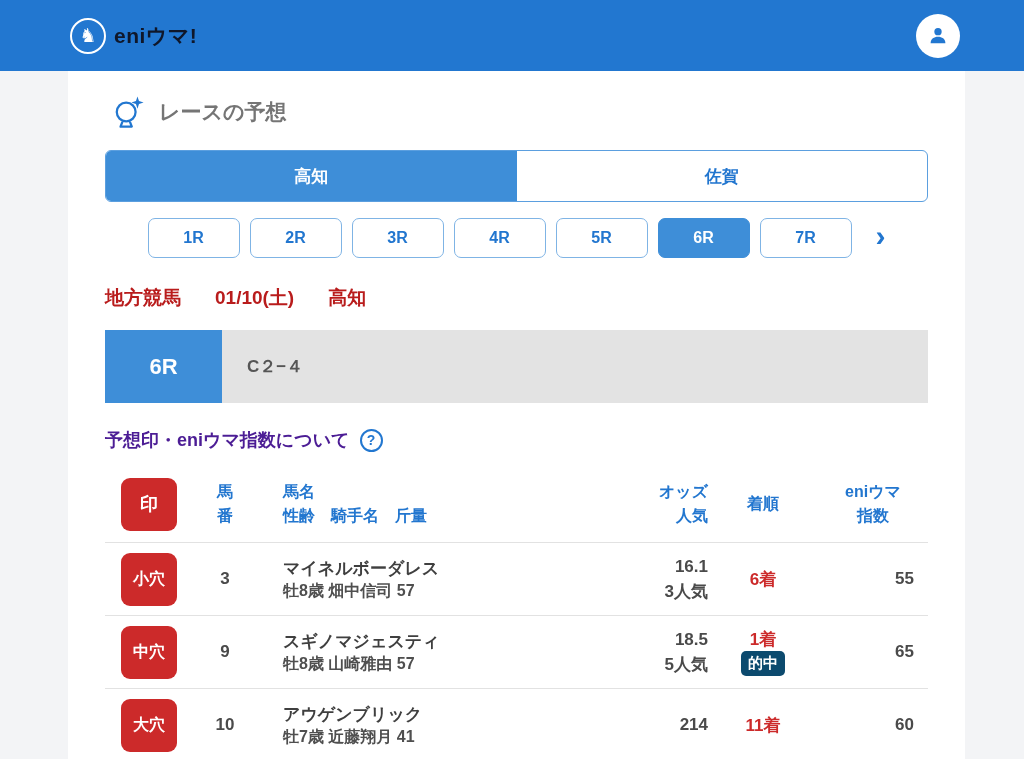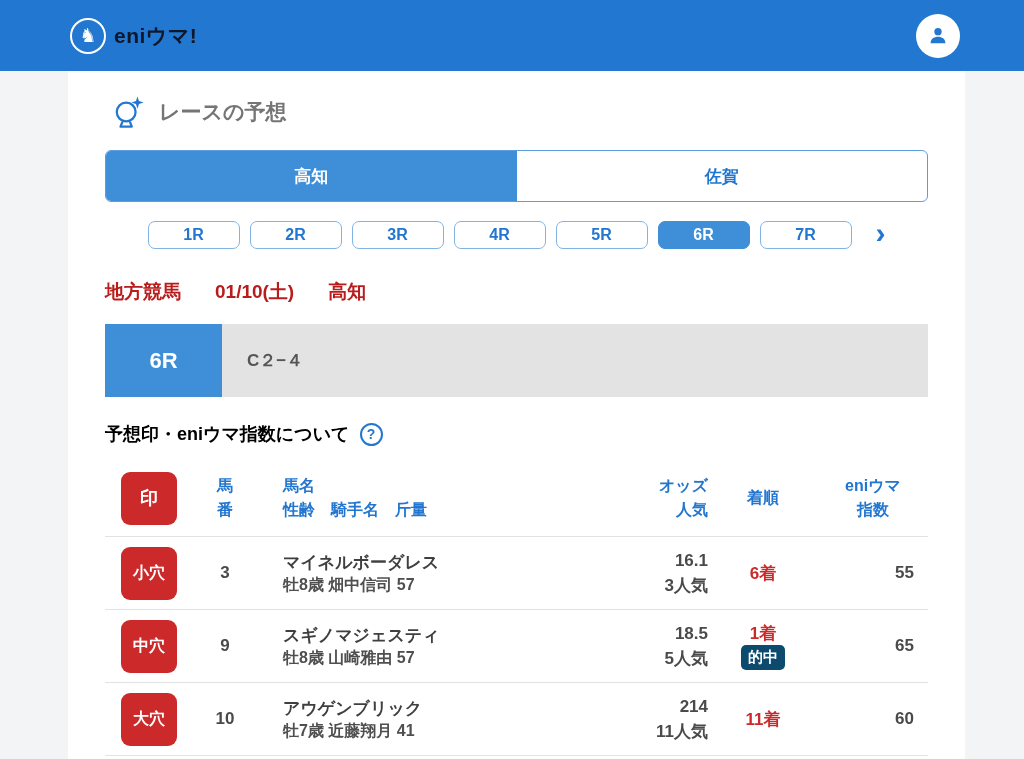--- a/index.html
+++ b/index.html
@@ -50,21 +50,21 @@
     flex:1; display:flex; align-items:center; justify-content:center;
     font-size:17px; font-weight:bold; color:#2276cf; cursor:pointer;
   }
   .tab.selected { background:#3e8ed8; color:#ffffff; }
 
   
   .race-row {
     margin-top:16px; display:flex; align-items:center; justify-content:center; gap:10px;
   }
   .race-btn {
-    width:92px; height:28px; border:1px solid #7fb4e5; border-radius:7px;
+    width:92px; height:40px; border:1px solid #7fb4e5; border-radius:7px;
     background:#ffffff; color:#2276cf; font-size:16px; font-weight:bold;
     display:flex; align-items:center; justify-content:center; cursor:pointer;
   }
   .race-btn.selected { background:#3e8ed8; border-color:#3e8ed8; color:#ffffff; }
   .race-next {
     margin-left:14px; color:#2276cf; font-size:30px; font-weight:bold;
     line-height:1; cursor:pointer; padding-bottom:4px;
   }
 
   
@@ -79,21 +79,21 @@
   }
   .banner-info {
     display:flex; flex-direction:column; justify-content:center; gap:15px;
     padding-left:25px; color:#555555; font-weight:bold;
   }
   .banner-class { font-size:17px; }
   .banner-details { font-size:17px; }
 
   
   .about-row { margin-top:25px; display:flex; align-items:center; gap:10px; }
-  .about-label { color:#000000; font-size:18px; font-weight:bold; }
+  .about-label { color:#4c1d95; font-size:18px; font-weight:bold; }
   .help-icon {
     width:23px; height:23px; border:2px solid #2277d0; border-radius:50%;
     color:#2277d0; font-size:14px; font-weight:bold;
     display:flex; align-items:center; justify-content:center; cursor:pointer;
   }
 
   
   .table { margin-top:14px; }
   .trow {
     display:grid;
@@ -263,21 +263,20 @@
       <div>
           <span class="mark-badge row-badge">大穴</span>
         </div>
       <div class="col-num cell-number">10</div>
       <div class="col-name">
         <div class="cell-name">アウゲンブリック</div>
         <div class="cell-detail">牡7歳 近藤翔月 41</div>
       </div>
       <div class="col-odds cell-odds">
         <div>214</div>
-        <div>11人気</div>
       </div>
       <div class="col-rank">
         <div class="cell-rank">11着</div>
 
       </div>
       <div class="col-index cell-index">60</div>
     </div>
 
   </div>
 </div>

